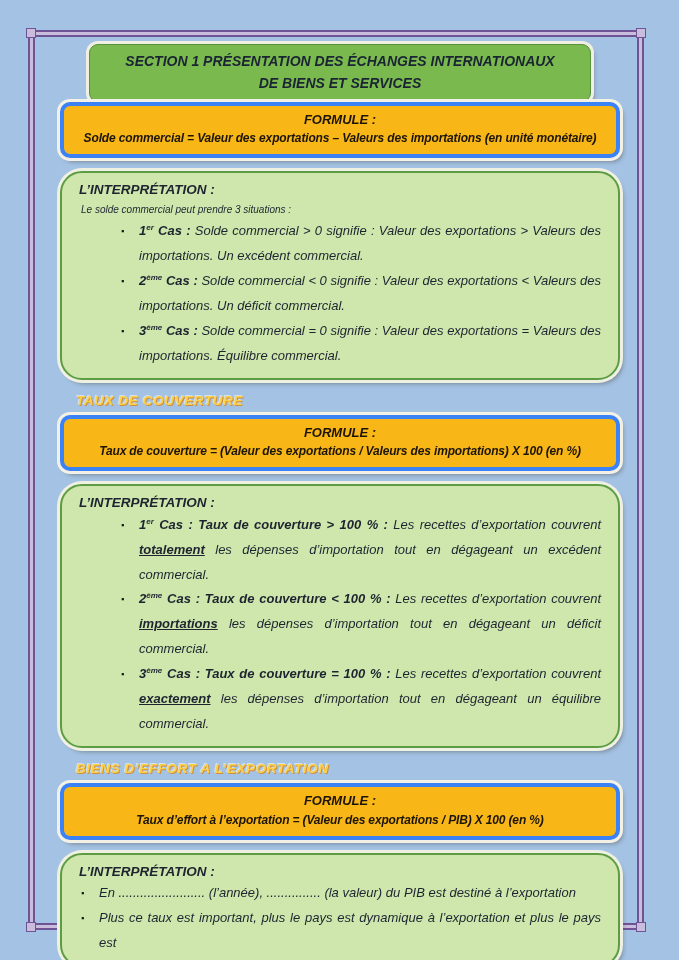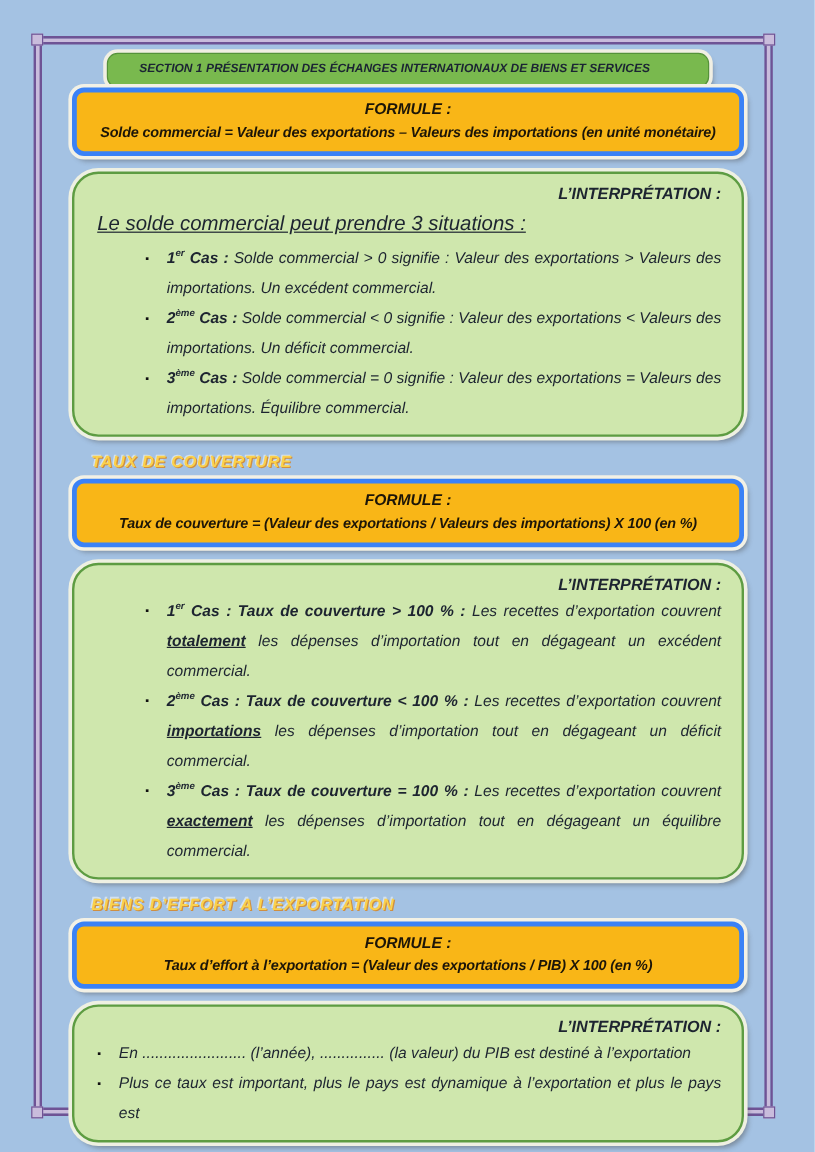--- a/index.html
+++ b/index.html
@@ -31,23 +31,23 @@
     color:#1d2430;
   }
 
   .header-box{
     width:448px;margin:0 auto;
     background:#79b94e;
     border:1px solid #55923a;
     border-radius:9px;
     box-shadow:0 0 0 3px #f1efe3, 3px 4px 4px rgba(70,70,70,.45);
     padding:5px 26px 6px;
-    text-align:left;
+    text-align:center;
     font-weight:bold;font-style:italic;
-    font-size:10px;line-height:1.6;
+    font-size:14px;line-height:1.6;
     color:#1b2433;
   }
 
   .section-label{
     margin:13px 0 7px 16px;
     font-weight:bold;font-style:italic;
     font-size:13.5px;letter-spacing:.6px;
     color:#fbd14b;
     text-shadow:1px 1px 0 rgba(209,140,57,.95), -1px -1px 0 rgba(255,255,255,.5);
   }
@@ -71,25 +71,25 @@
 
   .interp-box{
     margin-top:13px;
     background:#cfe7ad;
     border:2px solid #5d9c42;
     border-radius:22px;
     box-shadow:0 0 0 3px #eef0e2, 3px 4px 4px rgba(70,70,70,.45);
     padding:7px 17px 9px;
   }
   .interp-heading{
-    text-align:right;font-weight:bold;font-style:italic;
+    text-align:left;font-weight:bold;font-style:italic;
     font-size:13.5px;line-height:1.45;
   }
   .interp-intro{
-    font-style:italic;font-size:17px;line-height:1.9;margin-left:2px;text-decoration:underline;
+    font-style:italic;font-size:10px;line-height:1.9;margin-left:2px;
   }
 
   .bullet{
     display:flex;align-items:flex-start;
     font-style:italic;font-size:13px;line-height:1.92;
   }
   .bullet.indent{margin-left:42px;}
   .bullet.flush{margin-left:2px;}
   .bullet .marker{
     flex:0 0 18px;font-style:normal;font-size:9px;line-height:25px;

